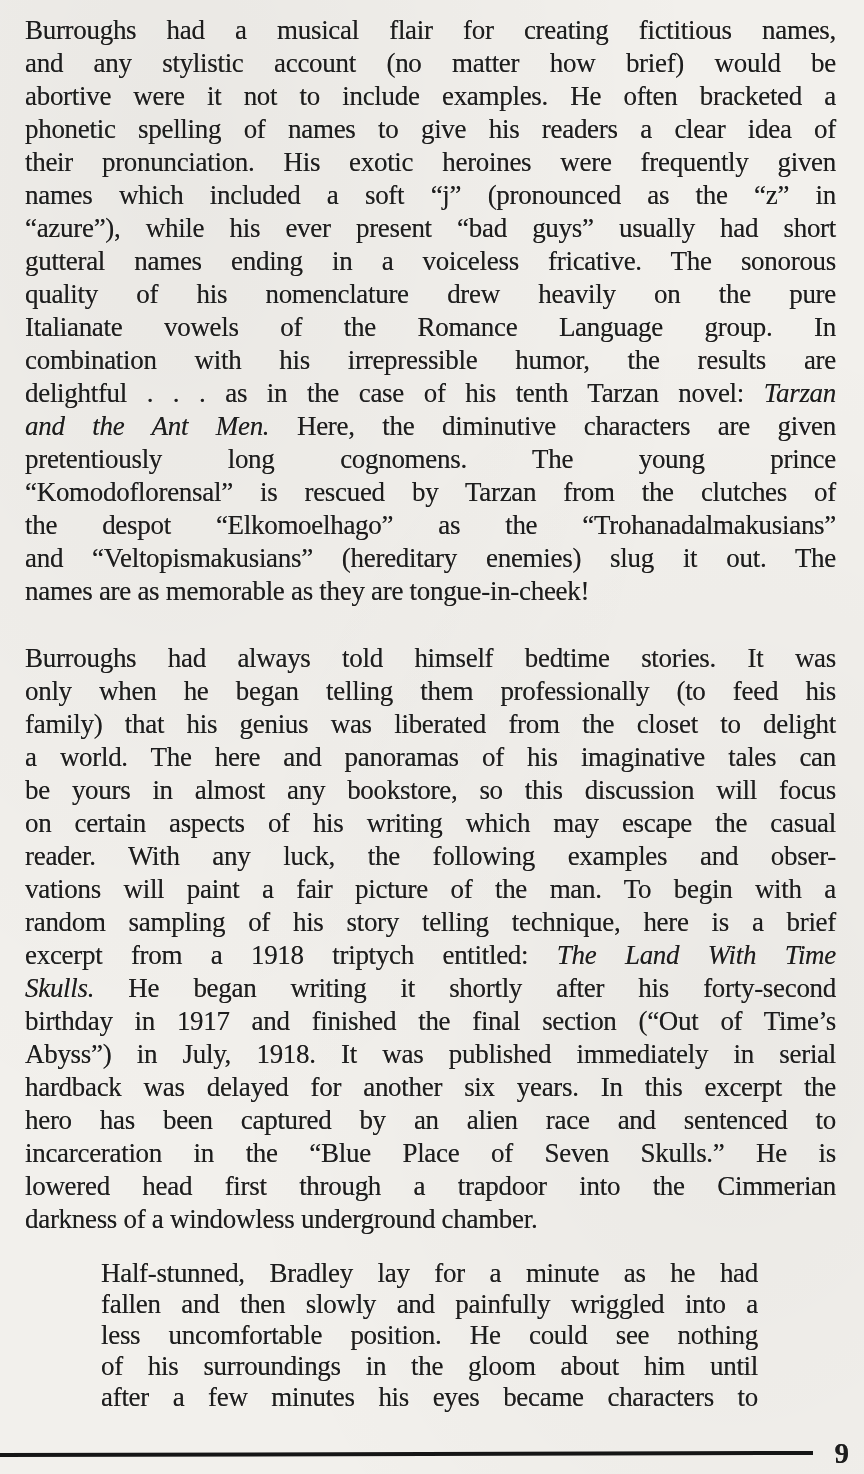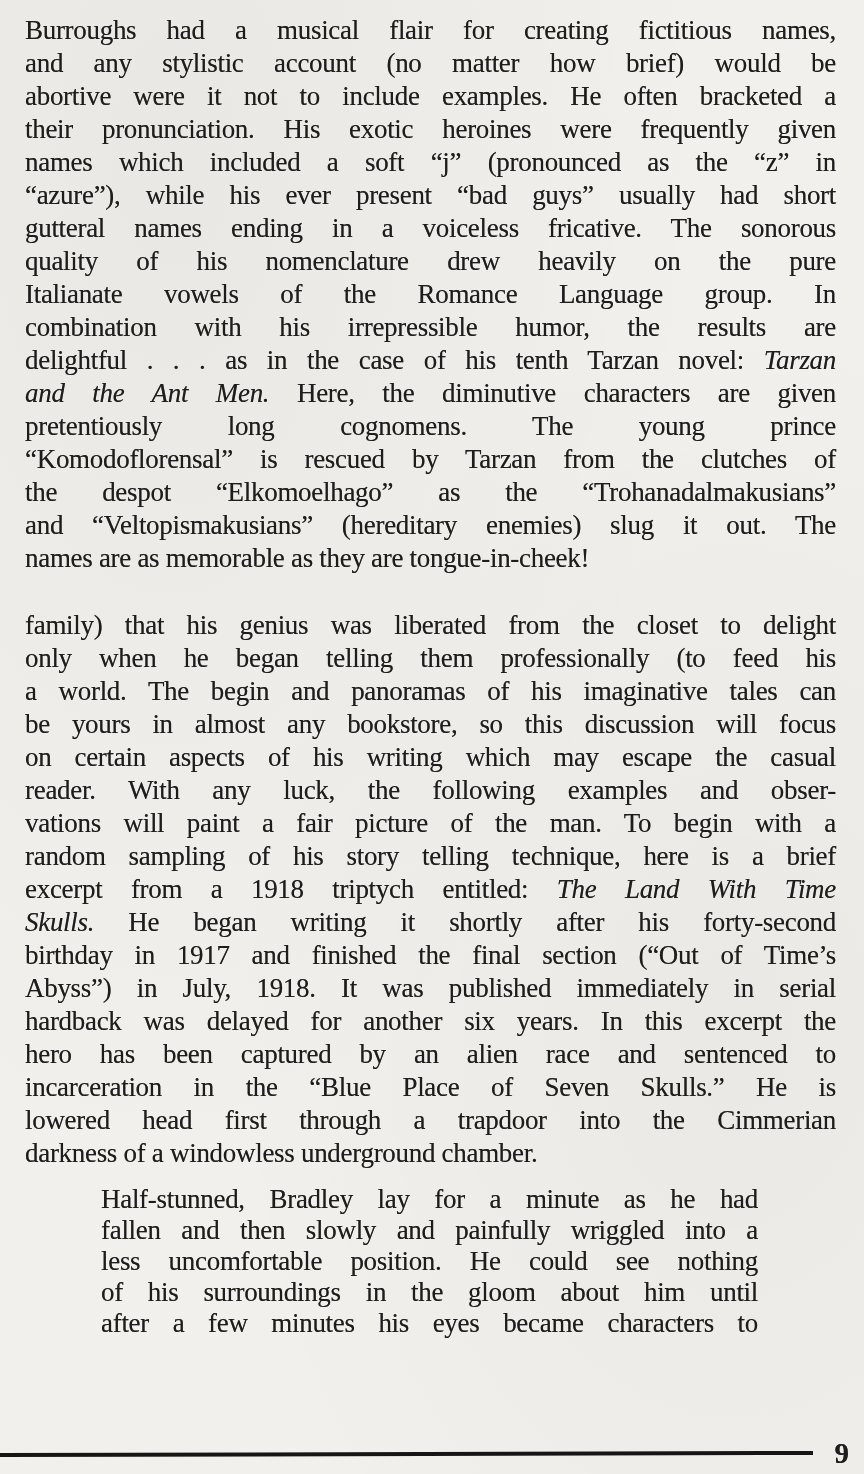--- a/index.html
+++ b/index.html
@@ -22,21 +22,21 @@
     color: #1d1d1d;
   }
   .text-column {
     font-size: 27px;
     letter-spacing: -0.3px;
     text-shadow: 0 0 0.5px rgba(20,20,20,0.55);
   }
   .block { margin: 0; }
   .block + .block { margin-top: 34px; }
   .block.quote {
-    margin-top: 14px;
+    margin-top: 22px;
     margin-left: 76px;
     margin-right: 78px;
   }
   .line {
     line-height: 33px;
     text-align: justify;
     text-align-last: justify;
   }
   .quote .line { line-height: 31px; }
   .line.flush { text-align-last: left; }
@@ -67,39 +67,41 @@
 </style>
 </head>
 <body>
 
 <div class="page">
   <main class="text-column">
       <div class="block paragraph">
         <div class="line"><span>Burroughs had a musical flair for creating fictitious names,</span></div>
         <div class="line"><span>and any stylistic account (no matter how brief) would be</span></div>
         <div class="line"><span>abortive were it not to include examples. He often bracketed a</span></div>
+        <div class="line"><span>phonetic spelling of names to give his readers a clear idea of</span></div>
         <div class="line"><span>their pronunciation. His exotic heroines were frequently given</span></div>
         <div class="line"><span>names which included a soft “j” (pronounced as the “z” in</span></div>
         <div class="line"><span>“azure”), while his ever present “bad guys” usually had short</span></div>
         <div class="line"><span>gutteral names ending in a voiceless fricative. The sonorous</span></div>
         <div class="line"><span>quality of his nomenclature drew heavily on the pure</span></div>
         <div class="line"><span>Italianate vowels of the Romance Language group. In</span></div>
         <div class="line"><span>combination with his irrepressible humor, the results are</span></div>
         <div class="line"><span>delightful . . . as in the case of his tenth Tarzan novel: </span><span class="italic">Tarzan</span></div>
         <div class="line"><span class="italic">and the Ant Men.</span><span> Here, the diminutive characters are given</span></div>
         <div class="line"><span>pretentiously long cognomens. The young prince</span></div>
         <div class="line"><span>“Komodoflorensal” is rescued by Tarzan from the clutches of</span></div>
         <div class="line"><span>the despot “Elkomoelhago” as the “Trohanadalmakusians”</span></div>
         <div class="line"><span>and “Veltopismakusians” (hereditary enemies) slug it out. The</span></div>
         <div class="line flush"><span>names are as memorable as they are tongue-in-cheek!</span></div>
       </div>
       <div class="block paragraph">
+        <div class="line"><span>Burroughs had always told himself bedtime stories. It was</span></div>
+        <div class="line"><span>only when he began telling them professionally (to feed his</span></div>
         <div class="line"><span>family) that his genius was liberated from the closet to delight</span></div>
-        <div class="line"><span>only when he began telling them professionally (to feed his</span></div>
-        <div class="line"><span>a world. The begin and panoramas of his imaginative tales can</span></div>
+        <div class="line"><span>a world. The here and panoramas of his imaginative tales can</span></div>
         <div class="line"><span>be yours in almost any bookstore, so this discussion will focus</span></div>
         <div class="line"><span>on certain aspects of his writing which may escape the casual</span></div>
         <div class="line"><span>reader. With any luck, the following examples and obser-</span></div>
         <div class="line"><span>vations will paint a fair picture of the man. To begin with a</span></div>
         <div class="line"><span>random sampling of his story telling technique, here is a brief</span></div>
         <div class="line"><span>excerpt from a 1918 triptych entitled: </span><span class="italic">The Land With Time</span></div>
         <div class="line"><span class="italic">Skulls.</span><span> He began writing it shortly after his forty-second</span></div>
         <div class="line"><span>birthday in 1917 and finished the final section (“Out of Time’s</span></div>
         <div class="line"><span>Abyss”) in July, 1918. It was published immediately in serial</span></div>
         <div class="line"><span>hardback was delayed for another six years. In this excerpt the</span></div>

